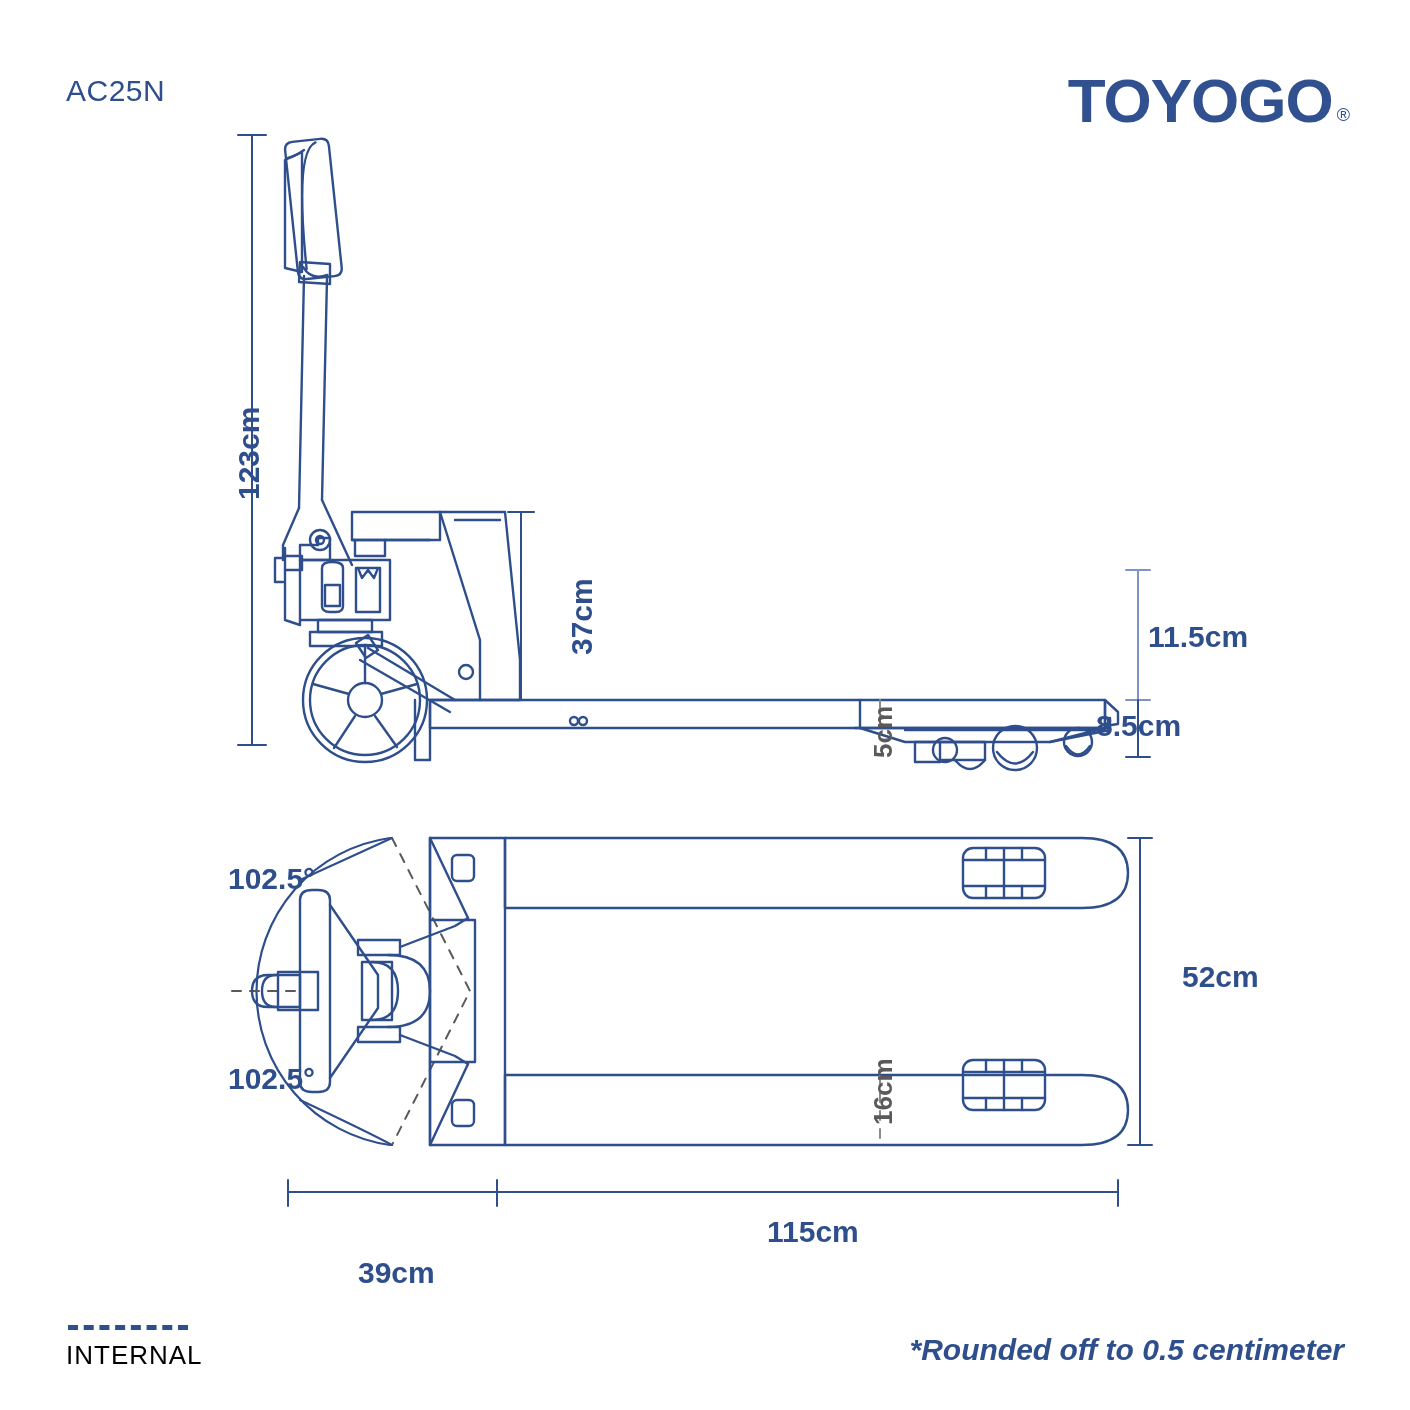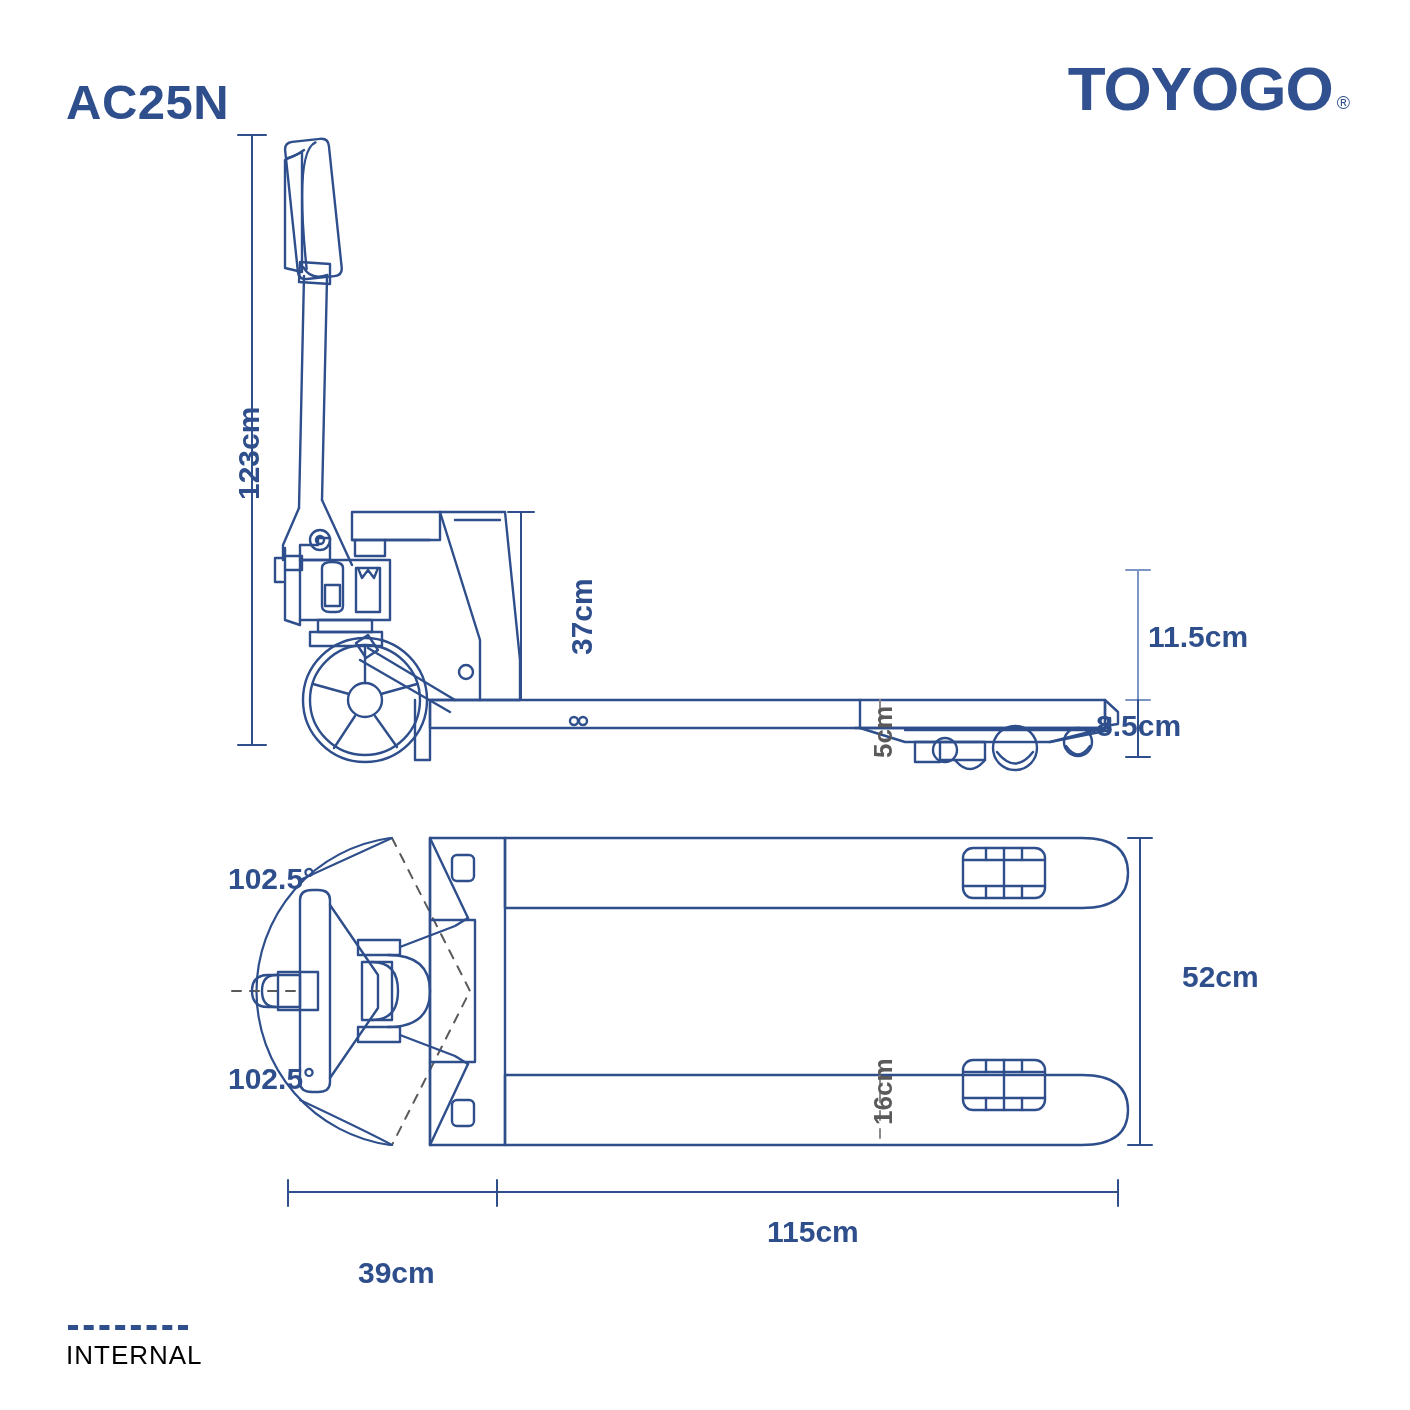--- a/index.html
+++ b/index.html
@@ -6,30 +6,30 @@
   body{
     width:1410px;height:1410px;position:relative;overflow:hidden;
     font-family:"Liberation Sans", sans-serif;
     color:#2E4E8C;
   }
   .page{position:absolute;inset:0;}
 
   
   .model-code{
     position:absolute;left:66px;top:74px;
-    font-size:49px;font-weight:bold;letter-spacing:0.5px;
+    font-size:30px;font-weight:normal;letter-spacing:0.5px;
     color:#2E4E8C;
   }
   .brand{
     position:absolute;right:60px;top:58px;
     display:flex;align-items:flex-end;
   }
   .brand-word{
     font-size:62px;font-weight:bold;letter-spacing:-1px;
-    color:#30508F;line-height:1;
+    color:#30508F;line-height:1;margin-top:12px;
   }
   .brand-reg{
     font-size:18px;color:#30508F;margin-left:4px;margin-bottom:6px;
   }
 
   
   svg.draw{position:absolute;left:0;top:0;width:1410px;height:1410px;}
 
   
   .dim{position:absolute;font-size:30px;font-weight:bold;color:#2E4E8C;white-space:nowrap;}
@@ -265,16 +265,17 @@
   <div class="dim d85">8.5cm</div>
   <div class="dim rot d5cm">5cm</div>
 
   <div class="dim dang-top">102.5°</div>
   <div class="dim dang-bot">102.5°</div>
   <div class="dim d52">52cm</div>
   <div class="dim rot d16">16cm</div>
   <div class="dim d39">39cm</div>
   <div class="dim d115b">115cm</div>
 
+  <div class="round-note">*Rounded off to 0.5 centimeter</div>
   <div class="internal-dash"></div>
   <div class="internal">INTERNAL</div>
 
 </div>
 
 </body></html>

